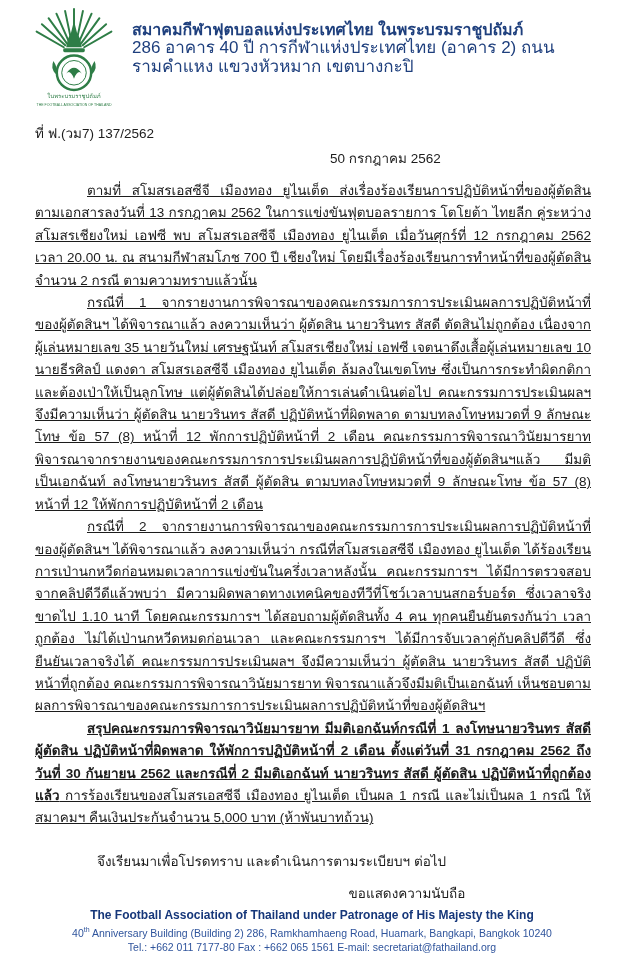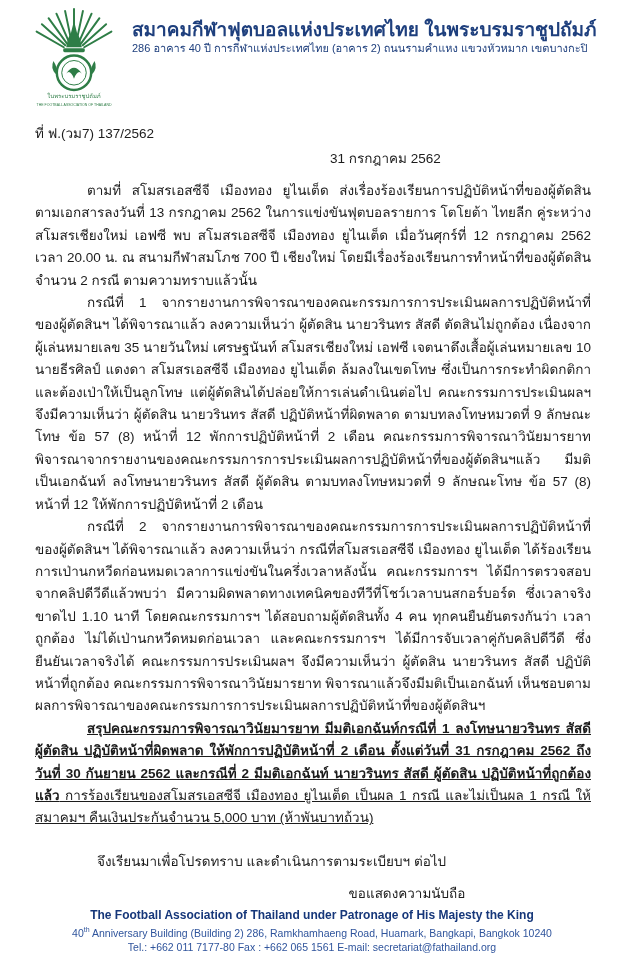--- a/index.html
+++ b/index.html
@@ -10,35 +10,36 @@
     width: 624px; height: 960px;
     background: #ffffff;
     overflow: hidden;
     font-family: "Liberation Sans", "DejaVu Sans", sans-serif;
     color: #222222;
   }
   
   .header { display: flex; align-items: flex-start; padding: 6px 24px 0 28px; }
   .logo-wrap { width: 92px; flex: 0 0 92px; }
   .header-text { margin-left: 12px; padding-top: 14px; color: #1e3f7d; }
-  .header-text .h-line1 { font-size: 19px; font-weight: 600; line-height: 19px; }
-  .header-text .h-line2, .header-text .h-line3 { font-size: 11px; line-height: 18.5px; }
+  .header-text .h-line1 { font-size: 16px; font-weight: 600; line-height: 19px; }
+  .header-text .h-line2, .header-text .h-line3 { font-size: 17px; line-height: 18.5px; }
   
   .letter { padding: 0 33px 0 35px; font-size: 13.5px; color: #1c1c1c; }
   .doc-number { margin-top: 6px; line-height: 20px; }
   .date-line { margin-top: 5px; padding-left: 295px; line-height: 20px; }
   .meta { margin-top: 11px; }
   .meta-row { line-height: 22px; white-space: nowrap; }
   .meta-row .label { display: inline-block; }
   .meta-row .gap { display: inline-block; width: 10px; }
   .paras { margin-top: 11px; }
   .para {
     text-align: justify;
     text-indent: 52px;
     line-height: 22.4px;
+    text-decoration: underline;
   }
   .summary { text-align: justify; text-indent: 52px; line-height: 22.4px; }
   .summary .sum-bold { font-weight: bold; text-decoration: underline; }
   .summary .sum-rest { text-decoration: underline; }
   .closing { margin-top: 21px; text-indent: 62px; line-height: 22px; }
   .salutation-block { width: 300px; margin: 11px 0 0 222px; text-align: center; }
   .salutation { line-height: 20px; }
   
   .footer { position: absolute; left: 0; right: 0; bottom: 6px; text-align: center; }
   .footer .f-line1 { color: #16377a; font-weight: bold; font-size: 12px; line-height: 16px; text-align: center; }
@@ -78,21 +79,21 @@
       </svg>
     </div>
     <div class="header-text">
       <div class="h-line1">สมาคมกีฬาฟุตบอลแห่งประเทศไทย ในพระบรมราชูปถัมภ์</div>
       <div class="h-line2">286 อาคาร 40 ปี การกีฬาแห่งประเทศไทย (อาคาร 2) ถนนรามคำแหง แขวงหัวหมาก เขตบางกะปิ</div>
     </div>
   </div>
 
   <div class="letter">
     <div class="doc-number">ที่ ฟ.(วม7) 137/2562</div>
-    <div class="date-line">31 กรกฎาคม 2562</div>
+    <div class="date-line">50 กรกฎาคม 2562</div>
 
     <div class="meta">
     </div>
 
     <div class="paras">
       <p class="para">ตามที่ สโมสรเอสซีจี เมืองทอง ยูไนเต็ด ส่งเรื่องร้องเรียนการปฏิบัติหน้าที่ของผู้ตัดสิน ตามเอกสารลงวันที่ 13 กรกฎาคม 2562 ในการแข่งขันฟุตบอลรายการ โตโยต้า ไทยลีก คู่ระหว่างสโมสรเชียงใหม่ เอฟซี พบ สโมสรเอสซีจี เมืองทอง ยูไนเต็ด เมื่อวันศุกร์ที่ 12 กรกฎาคม 2562 เวลา 20.00 น. ณ สนามกีฬาสมโภช 700 ปี เชียงใหม่ โดยมีเรื่องร้องเรียนการทำหน้าที่ของผู้ตัดสินจำนวน 2 กรณี ตามความทราบแล้วนั้น</p>
       <p class="para">กรณีที่ 1 จากรายงานการพิจารณาของคณะกรรมการการประเมินผลการปฏิบัติหน้าที่ของผู้ตัดสินฯ ได้พิจารณาแล้ว ลงความเห็นว่า ผู้ตัดสิน นายวรินทร สัสดี ตัดสินไม่ถูกต้อง เนื่องจากผู้เล่นหมายเลข 35 นายวันใหม่ เศรษฐนันท์ สโมสรเชียงใหม่ เอฟซี เจตนาดึงเสื้อผู้เล่นหมายเลข 10 นายธีรศิลป์ แดงดา สโมสรเอสซีจี เมืองทอง ยูไนเต็ด ล้มลงในเขตโทษ ซึ่งเป็นการกระทำผิดกติกาและต้องเป่าให้เป็นลูกโทษ แต่ผู้ตัดสินได้ปล่อยให้การเล่นดำเนินต่อไป คณะกรรมการประเมินผลฯ จึงมีความเห็นว่า ผู้ตัดสิน นายวรินทร สัสดี ปฏิบัติหน้าที่ผิดพลาด ตามบทลงโทษหมวดที่ 9 ลักษณะโทษ ข้อ 57 (8) หน้าที่ 12 พักการปฏิบัติหน้าที่ 2 เดือน คณะกรรมการพิจารณาวินัยมารยาท พิจารณาจากรายงานของคณะกรรมการการประเมินผลการปฏิบัติหน้าที่ของผู้ตัดสินฯแล้ว มีมติเป็นเอกฉันท์ ลงโทษนายวรินทร สัสดี ผู้ตัดสิน ตามบทลงโทษหมวดที่ 9 ลักษณะโทษ ข้อ 57 (8) หน้าที่ 12 ให้พักการปฏิบัติหน้าที่ 2 เดือน</p>
       <p class="para">กรณีที่ 2 จากรายงานการพิจารณาของคณะกรรมการการประเมินผลการปฏิบัติหน้าที่ของผู้ตัดสินฯ ได้พิจารณาแล้ว ลงความเห็นว่า กรณีที่สโมสรเอสซีจี เมืองทอง ยูไนเต็ด ได้ร้องเรียนการเป่านกหวีดก่อนหมดเวลาการแข่งขันในครึ่งเวลาหลังนั้น คณะกรรมการฯ ได้มีการตรวจสอบจากคลิปดีวีดีแล้วพบว่า มีความผิดพลาดทางเทคนิคของทีวีที่โชว์เวลาบนสกอร์บอร์ด ซึ่งเวลาจริงขาดไป 1.10 นาที โดยคณะกรรมการฯ ได้สอบถามผู้ตัดสินทั้ง 4 คน ทุกคนยืนยันตรงกันว่า เวลาถูกต้อง ไม่ได้เป่านกหวีดหมดก่อนเวลา และคณะกรรมการฯ ได้มีการจับเวลาคู่กับคลิปดีวีดี ซึ่งยืนยันเวลาจริงได้ คณะกรรมการประเมินผลฯ จึงมีความเห็นว่า ผู้ตัดสิน นายวรินทร สัสดี ปฏิบัติหน้าที่ถูกต้อง คณะกรรมการพิจารณาวินัยมารยาท พิจารณาแล้วจึงมีมติเป็นเอกฉันท์ เห็นชอบตามผลการพิจารณาของคณะกรรมการการประเมินผลการปฏิบัติหน้าที่ของผู้ตัดสินฯ</p>
       <p class="summary"><span class="sum-bold">สรุปคณะกรรมการพิจารณาวินัยมารยาท มีมติเอกฉันท์กรณีที่ 1 ลงโทษนายวรินทร สัสดี ผู้ตัดสิน ปฏิบัติหน้าที่ผิดพลาด ให้พักการปฏิบัติหน้าที่ 2 เดือน ตั้งแต่วันที่ 31 กรกฎาคม 2562 ถึง วันที่ 30 กันยายน 2562 และกรณีที่ 2 มีมติเอกฉันท์ นายวรินทร สัสดี ผู้ตัดสิน ปฏิบัติหน้าที่ถูกต้องแล้ว</span><span class="sum-rest"> การร้องเรียนของสโมสรเอสซีจี เมืองทอง ยูไนเต็ด เป็นผล 1 กรณี และไม่เป็นผล 1 กรณี ให้สมาคมฯ คืนเงินประกันจำนวน 5,000 บาท (ห้าพันบาทถ้วน)</span></p>
     </div>

